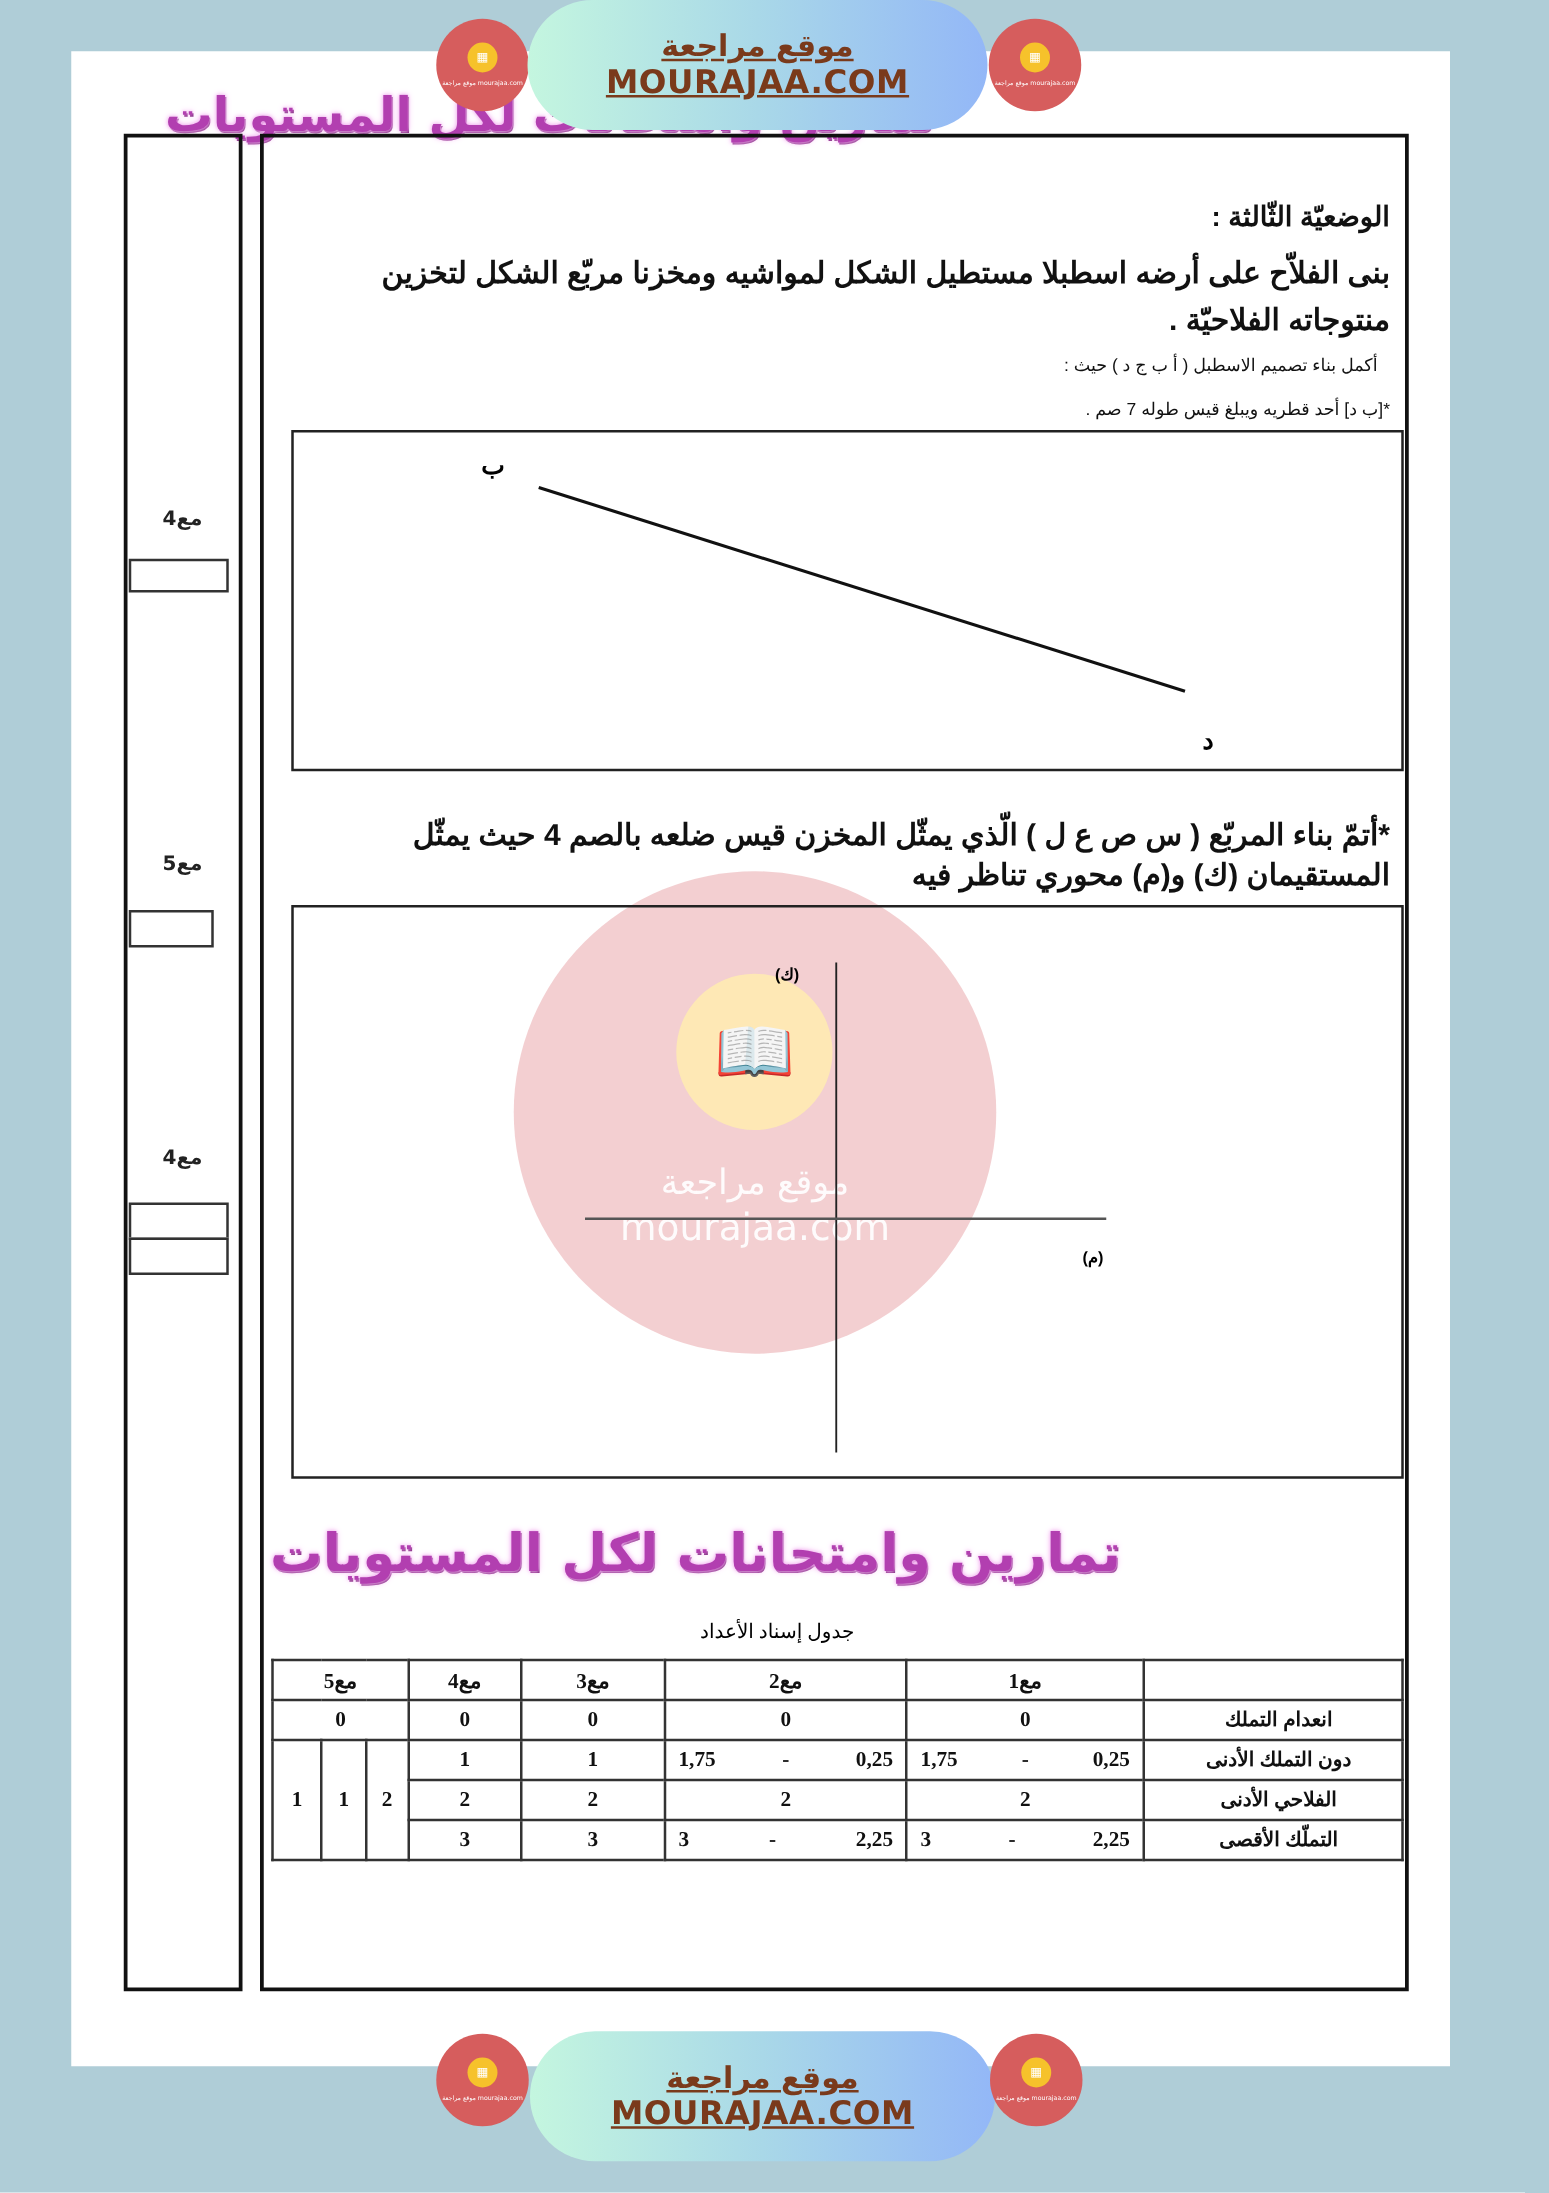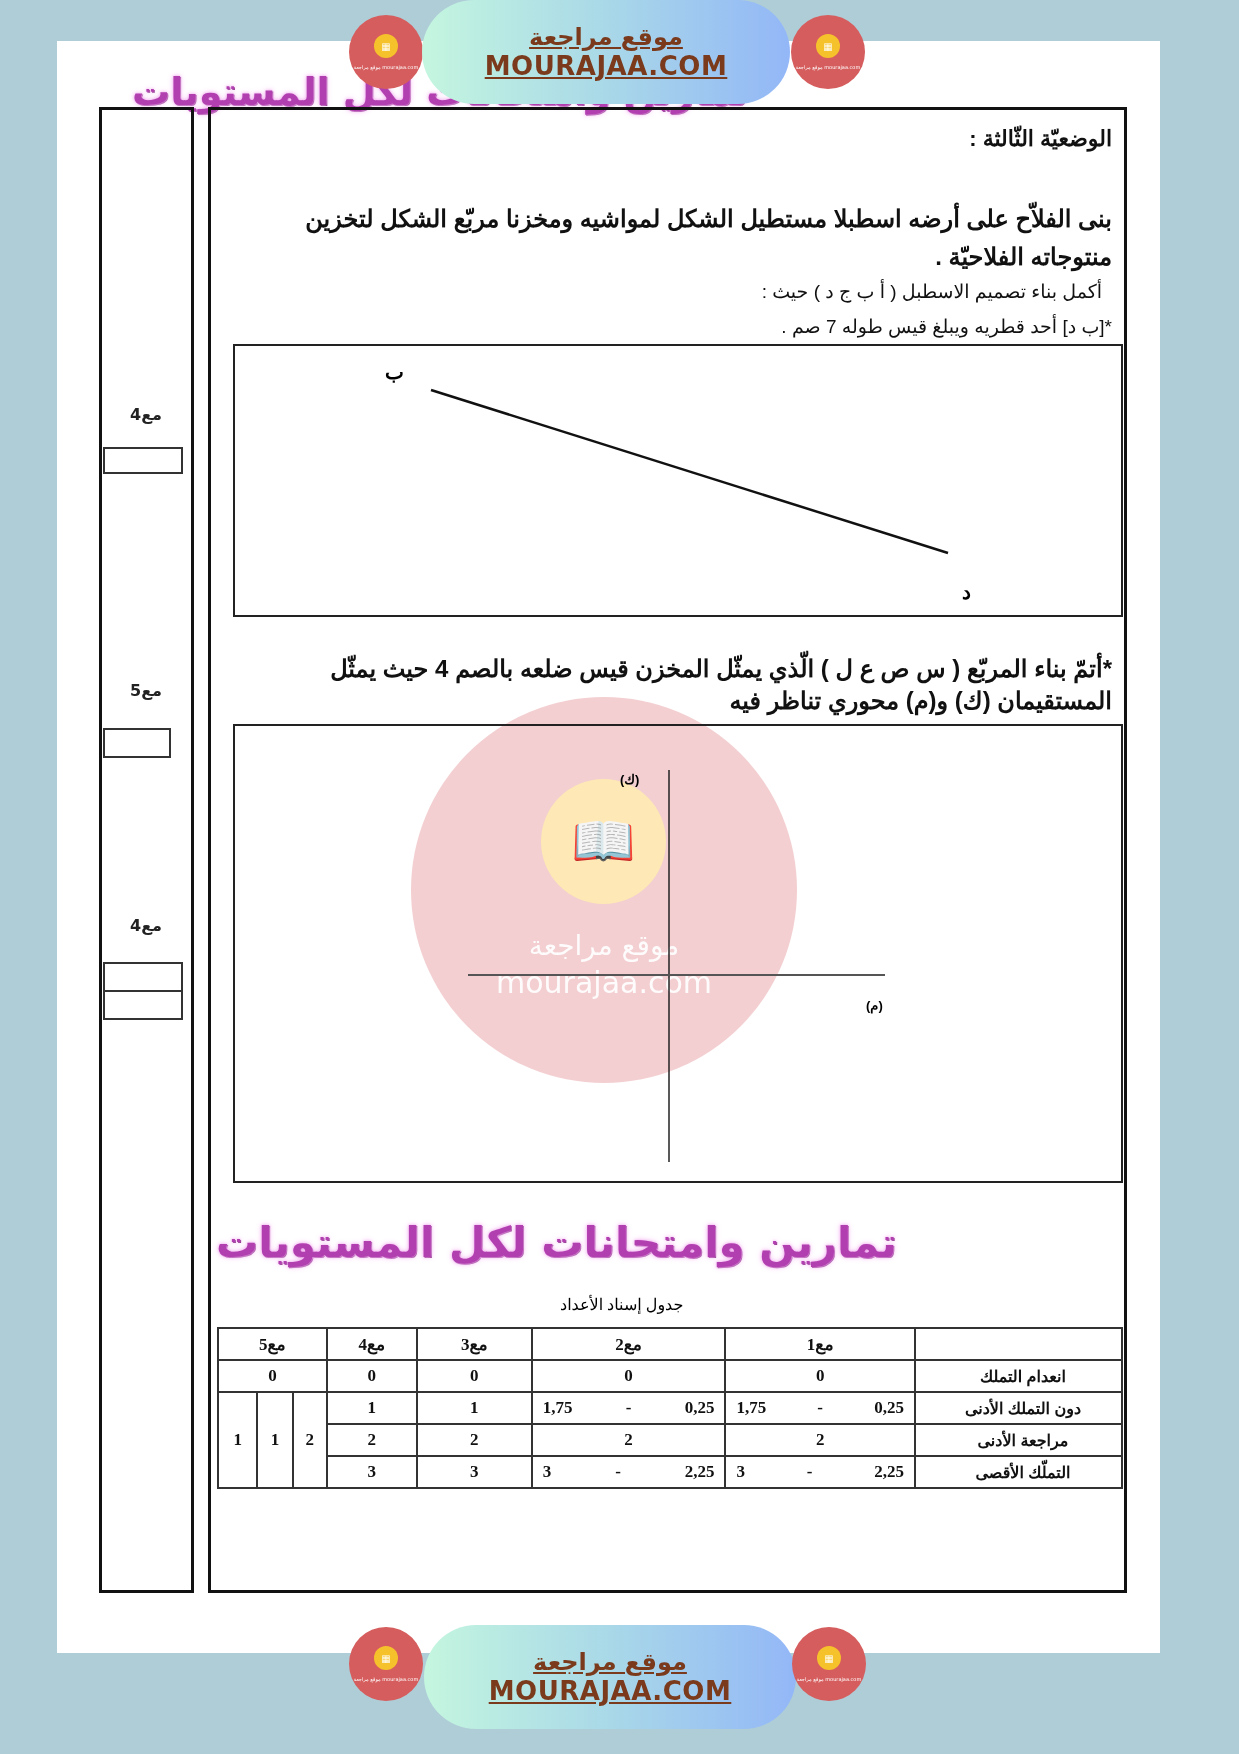--- a/index.html
+++ b/index.html
@@ -35,21 +35,21 @@
 
   .banner-title {
     position: absolute; font-family: "DejaVu Sans", sans-serif; font-weight: bold;
     color: #b23fb0;
     text-shadow: 0 0 3px #f0a4ee, 0 0 6px #f6c5f4, 1px 1px 0 #7a1c78;
     direction: rtl; white-space: nowrap;
   }
 
   .heading { font-family: "Liberation Sans", sans-serif; font-weight: bold; font-size: 22px; color: #111; }
   .para { font-family: "Liberation Sans", sans-serif; font-weight: bold; font-size: 24px; color: #111; line-height: 30px; }
-  .para-normal { font-family: "Liberation Sans", sans-serif; font-size: 19px; color: #111; line-height: 28px; }
+  .para-normal { font-family: "Liberation Sans", sans-serif; font-size: 14px; color: #111; line-height: 28px; }
 
   .diagram-box { position: absolute; border: 2px solid #222; background: transparent; }
 
   
   .grade-table {
     position: absolute; left: 217px; top: 1327px; width: 906px;
     border-collapse: collapse; direction: rtl;
     font-family: "Liberation Serif", serif; font-weight: bold; font-size: 17px; color: #111;
   }
   .grade-table td {
@@ -98,21 +98,21 @@
 <div class="score-label" style="left:130px; top:405px;">مع4</div>
 <div class="score-box" style="left:103px; top:447px; width:80px; height:27px;"></div>
 
 <div class="score-label" style="left:130px; top:681px;">مع5</div>
 <div class="score-box" style="left:103px; top:728px; width:68px; height:30px;"></div>
 
 <div class="score-label" style="left:130px; top:916px;">مع4</div>
 <div class="score-box" style="left:103px; top:962px; width:80px; height:30px;"></div>
 <div class="score-box" style="left:103px; top:990px; width:80px; height:30px;"></div>
 
-<div class="abs rtl heading" style="right:127px; top:126px;">الوضعيّة الثّالثة :</div>
+<div class="abs rtl heading" style="right:127px; top:161px;">الوضعيّة الثّالثة :</div>
 <div class="abs rtl para" style="right:127px; top:204px; width:820px;">بنى الفلاّح على أرضه اسطبلا مستطيل الشكل لمواشيه ومخزنا مربّع الشكل  لتخزين</div>
 <div class="abs rtl para" style="right:127px; top:242px;">منتوجاته الفلاحيّة .</div>
 <div class="abs rtl para-normal" style="right:137px; top:278px;">أكمل بناء تصميم الاسطبل ( أ ب ج د ) حيث :</div>
 <div class="abs rtl para-normal" style="right:127px; top:313px;">*[ب د] أحد قطريه ويبلغ قيس طوله 7 صم .</div>
 
 <div class="diagram-box" style="left:233px; top:344px; width:890px; height:273px;"></div>
 <svg class="abs" style="left:0; top:0;" width="1239" height="1754">
   <line x1="431" y1="390" x2="948" y2="553" stroke="#111" stroke-width="2.5"></line>
 </svg>
 <div class="abs" style="left:385px; top:360px; font-weight:bold; font-size:20px; font-family:'Liberation Sans', sans-serif;">ب</div>
@@ -173,21 +173,21 @@
             <span>0,25</span>
           </div>
         </td>
     <td>1</td>
     <td>1</td>
     <td rowspan="3" style="width:33px;">2</td>
     <td rowspan="3" style="width:34px;">1</td>
     <td rowspan="3" style="width:38px;">1</td>
   </tr>
   <tr>
-    <td class="row-label">مراجعة الأدنى</td>
+    <td class="row-label">الفلاحي الأدنى</td>
     <td>2</td>
     <td>2</td>
     <td>2</td>
     <td>2</td>
   </tr>
   <tr>
     <td class="row-label">التملّك الأقصى</td>
     <td>
           <div class="split">
             <span>3</span>

